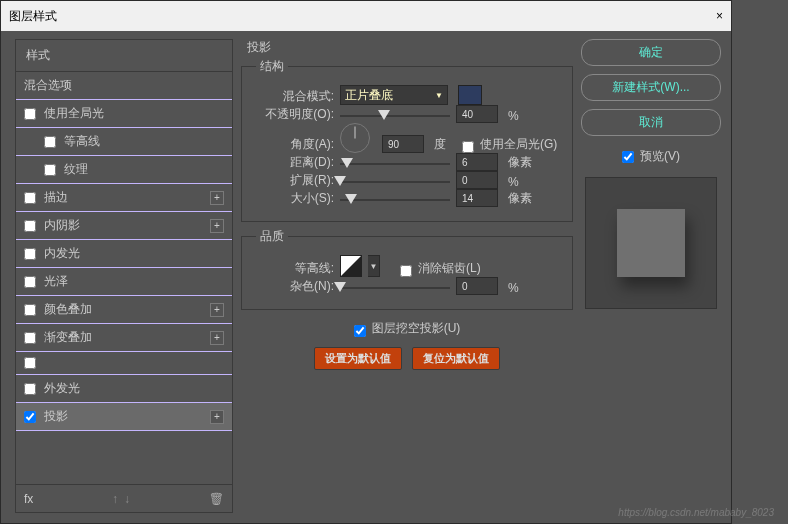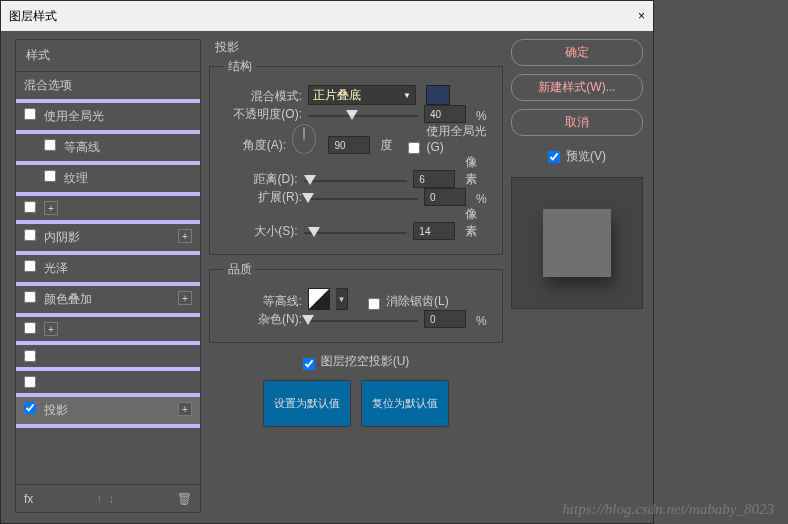--- a/index.html
+++ b/index.html
@@ -1,25 +1,25 @@
 <!DOCTYPE html>
 <html><head>
 <meta charset="utf-8">
 <style>
 * { box-sizing: border-box; margin: 0; padding: 0; font-family: "Microsoft YaHei", sans-serif; }
 body { background: #535353; color: #ccc; font-size: 12px; width: 788px; height: 524px; overflow: hidden; }
-.dialog { width: 654px; height: 524px; background: #535353; border: 1px solid #2a2a2a; }
+.dialog { width: 732px; height: 524px; background: #535353; border: 1px solid #2a2a2a; }
 .titlebar { height: 30px; background: #f0f0f0; display: flex; justify-content: space-between; align-items: center; padding: 0 8px; color: #000; }
 .titlebar span { font-size: 12px; }
 .close { font-size: 16px; cursor: pointer; }
 .body { display: flex; height: calc(100% - 30px); padding: 8px 10px 10px 14px; gap: 8px; }
 .left { width: 218px; border: 1px solid #3a3a3a; display: flex; flex-direction: column; }
 .left-header { padding: 7px 10px; border-bottom: 1px solid #3a3a3a; }
 .left-list { flex: 1; overflow: hidden; }
-.row { display: flex; padding: 5px 8px; border-bottom: 4px solid #c4b5fd; }
+.row { display: flex; align-items: center; padding: 5px 8px; border-bottom: 1px solid #c4b5fd; }
 .row.sub { padding-left: 28px; }
 .row input[type=checkbox] { margin-right: 8px; width: 12px; height: 12px; }
 .row .lbl { flex: 1; }
 .plus { width: 14px; height: 14px; border: 1px solid #7a7a7a; display: inline-flex; align-items: center; justify-content: center; font-size: 10px; background: #535353; }
 .row.selected { background: #6a6a6a; }
 .left-footer { height: 28px; border-top: 1px solid #3a3a3a; display: flex; align-items: center; padding: 0 8px; justify-content: space-between; }
 .fx { font-size: 12px; }
 .arrows { display: flex; gap: 6px; color: #888; }
 .trash { color: #aaa; }
 .mid { flex: 1; display: flex; flex-direction: column; }
@@ -34,27 +34,27 @@
 .slider { width: 110px; height: 14px; position: relative; display: flex; align-items: center; }
 .track { position: absolute; left: 0; right: 0; top: 6px; height: 2px; background: #3a3a3a; }
 .thumb { position: absolute; top: 1px; width: 0; height: 0; border-left: 6px solid transparent; border-right: 6px solid transparent; border-top: 10px solid #ddd; transform: translateX(-6px); }
 .num { width: 42px; height: 18px; background: #3f3f3f; border: 1px solid #2a2a2a; color: #ddd; padding: 0 5px; font-size: 10px; }
 .unit { margin-left: 4px; }
 .angle { width: 30px; height: 30px; border: 1px solid #777; border-radius: 50%; position: relative; margin-right: 6px; }
 .angle::after { content: ""; position: absolute; left: 50%; top: 50%; width: 12px; height: 1px; background: #ccc; transform-origin: left center; transform: rotate(-90deg); }
 .contour { width: 22px; height: 22px; background: linear-gradient(135deg,#fff 48%,#222 52%); border: 1px solid #222; }
 .dd { width: 12px; height: 22px; display: inline-flex; align-items: center; justify-content: center; background:#3a3a3a; border:1px solid #2a2a2a; border-left:none; font-size:8px; }
 .btn-row { display: flex; gap: 10px; justify-content: center; margin-top: 10px; }
-.pbtn { background: #0369a1; border: 1px solid #3a3a3a; color: #ddd; padding: 15px 10px; font-size: 11px; border-radius: 2px; }
+.pbtn { background: #c2410c; border: 1px solid #3a3a3a; color: #ddd; padding: 3px 10px; font-size: 11px; border-radius: 2px; font-weight: bold; }
 .right { width: 140px; display: flex; flex-direction: column; gap: 8px; align-items: stretch; }
-.rbtn { border: 1px solid #888; border-radius: 12px; background: #535353; color: #fca5a5; padding: 4px 0; font-size: 12px; text-align: center; }
+.rbtn { border: 1px solid #888; border-radius: 12px; background: #535353; color: #5eead4; padding: 4px 0; font-size: 12px; text-align: center; }
 .prev-chk { display: flex; align-items: center; gap: 6px; justify-content: center; margin: 4px 0; }
 .preview { width: 132px; height: 132px; background: #444; border: 1px solid #333; display: flex; align-items: center; justify-content: center; align-self: center; }
 .preview .box { width: 68px; height: 68px; background: #707070; box-shadow: 4px 10px 14px rgba(0,0,0,0.4); }
-.watermark { position: absolute; right: 14px; bottom: 6px; color: rgba(255,255,255,0.22); font-family: Liberation Serif, serif; font-size: 15px; font-style: italic; }
+.watermark { position: absolute; right: 14px; bottom: 6px; color: rgba(255,255,255,0.22); font-family: Liberation Sans, sans-serif; font-size: 10px; font-style: italic; }
 .cb { width:12px; height:12px; }
 </style>
 </head>
 <body>
 
 <div class="dialog">
   <div class="titlebar">
     <span>图层样式</span>
     <span class="close">×</span>
   </div>
@@ -73,45 +73,52 @@
           <div class="row sub">
             <input type="checkbox" style="">
             <span class="lbl">等高线</span>
           </div>
           <div class="row sub">
             <input type="checkbox" style="">
             <span class="lbl">纹理</span>
           </div>
           <div class="row">
             <input type="checkbox" style="">
+            <span class="lbl">描边</span>
             <span class="plus">+</span>
           </div>
           <div class="row">
             <input type="checkbox" style="">
             <span class="lbl">内阴影</span>
             <span class="plus">+</span>
           </div>
           <div class="row">
             <input type="checkbox" style="">
+            <span class="lbl">内发光</span>
+          </div>
+          <div class="row">
+            <input type="checkbox" style="">
             <span class="lbl">光泽</span>
           </div>
           <div class="row">
             <input type="checkbox" style="">
             <span class="lbl">颜色叠加</span>
             <span class="plus">+</span>
           </div>
           <div class="row">
             <input type="checkbox" style="">
-            <span class="plus">+</span>
-          </div>
-          <div class="row">
-            <input type="checkbox" style="">
-          </div>
-          <div class="row">
-            <input type="checkbox" style="">
+            <span class="lbl">渐变叠加</span>
+            <span class="plus">+</span>
+          </div>
+          <div class="row">
+            <input type="checkbox" style="">
+          </div>
+          <div class="row">
+            <input type="checkbox" style="">
+            <span class="lbl">外发光</span>
           </div>
           <div class="row selected">
             <input type="checkbox" checked="" style="">
             <span class="lbl">投影</span>
             <span class="plus">+</span>
           </div>
         </div>
       <div class="left-footer">
         <span class="fx">fx</span>
         <span class="arrows">

